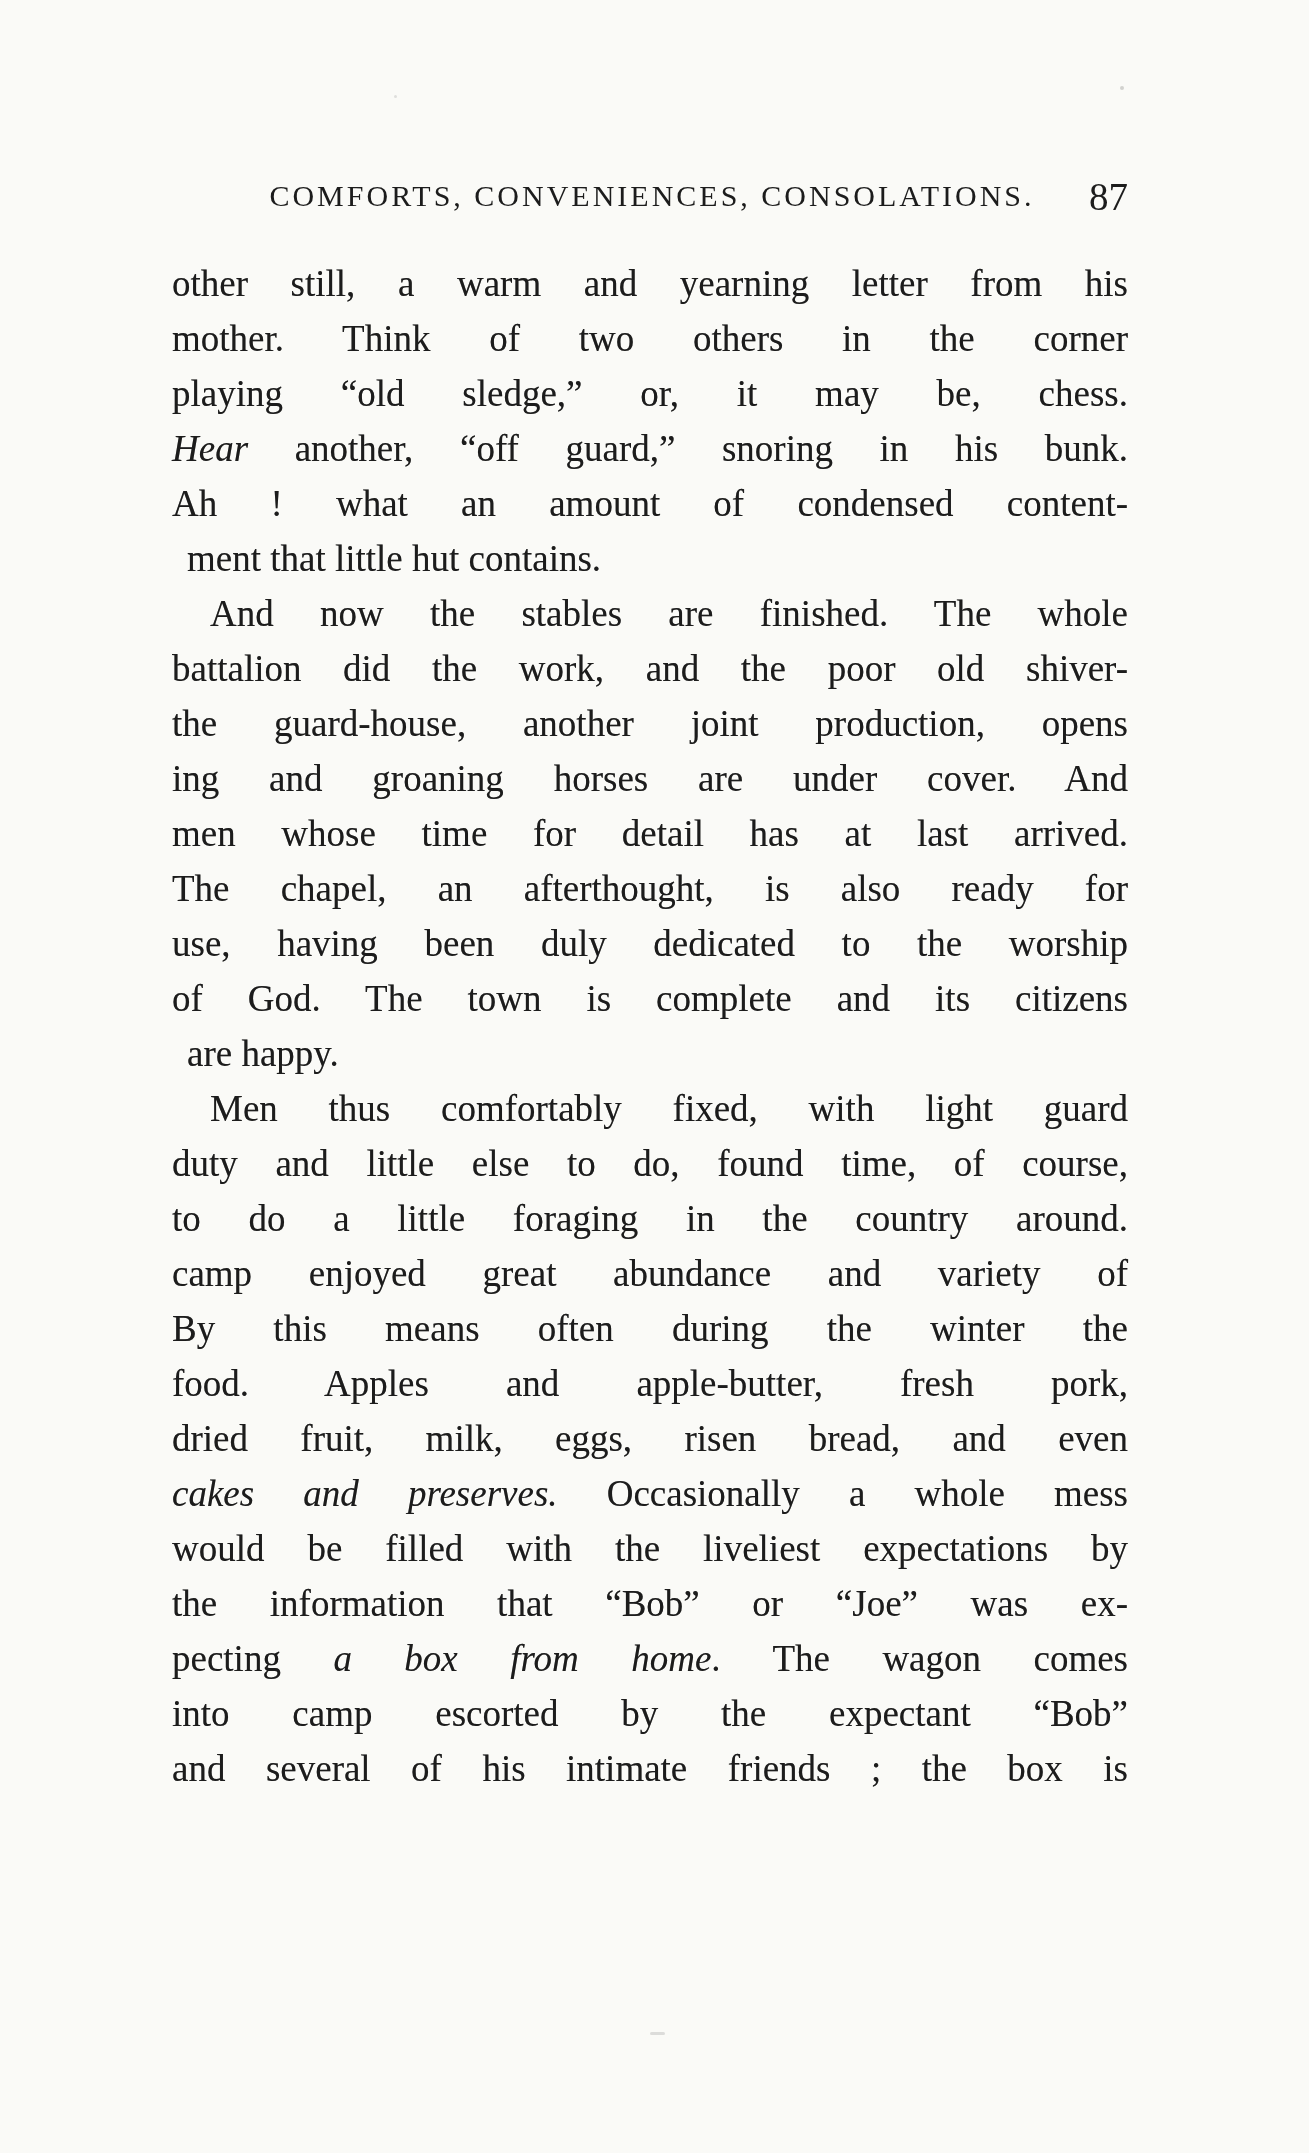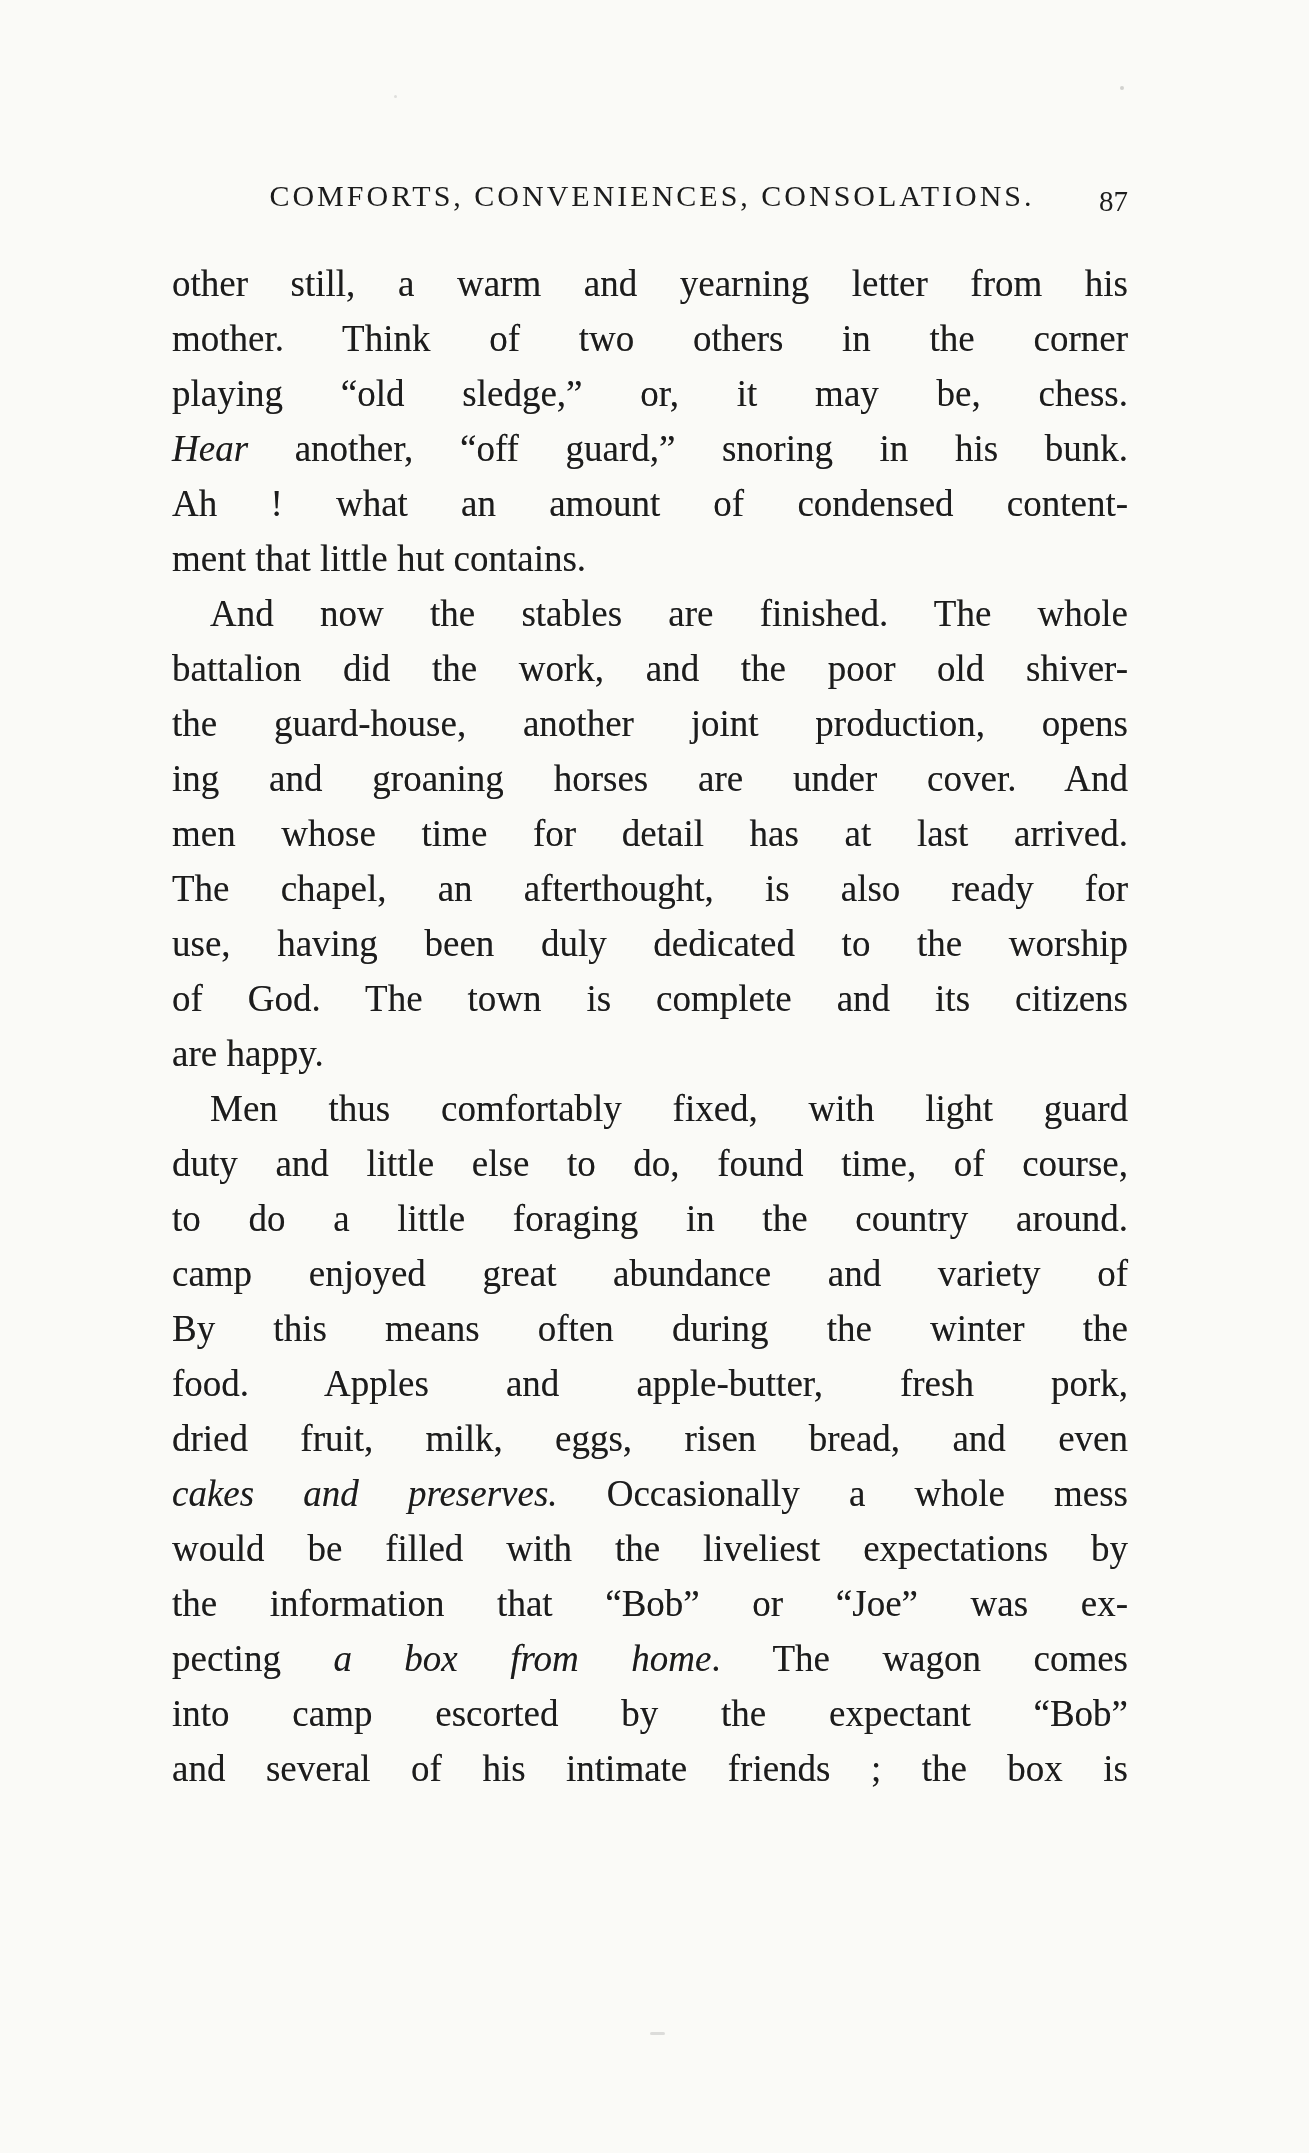--- a/index.html
+++ b/index.html
@@ -18,33 +18,33 @@
     position:absolute;top:168px;left:172px;width:956px;height:48px;
   }
   .running-title{
     position:absolute;left:4px;right:0;bottom:2px;
     text-align:center;
     font-size:30px;letter-spacing:3px;line-height:1.2;
     white-space:nowrap;
   }
   .page-number{
     position:absolute;right:0;bottom:0;
-    font-size:29px;line-height:1;
+    font-size:39px;line-height:1;
   }
   .text-block{
     position:absolute;top:256px;left:172px;width:956px;
     font-size:37px;line-height:55px;
     text-shadow:0 0 0.5px rgba(25,25,25,0.45);
   }
   .line{
     text-align:justify;
     text-align-last:justify;
     text-justify:inter-word;
   }
-  .line.flush{text-align-last:left;}
+  .line.flush{text-align-last:left;margin-left:15px;}
   .line.indent{text-indent:38px;}
   .run.italic{font-style:italic;}
   .speckle{
     position:absolute;border-radius:50%;
     background:rgba(70,70,70,0.22);
   }
   .speckle.s1{left:1120px;top:86px;width:4px;height:4px;}
   .speckle.s2{left:394px;top:95px;width:3px;height:3px;background:rgba(70,70,70,0.15);}
   .speckle.s3{left:650px;top:2032px;width:15px;height:3px;border-radius:2px;background:rgba(70,70,70,0.16);}
 </style>

